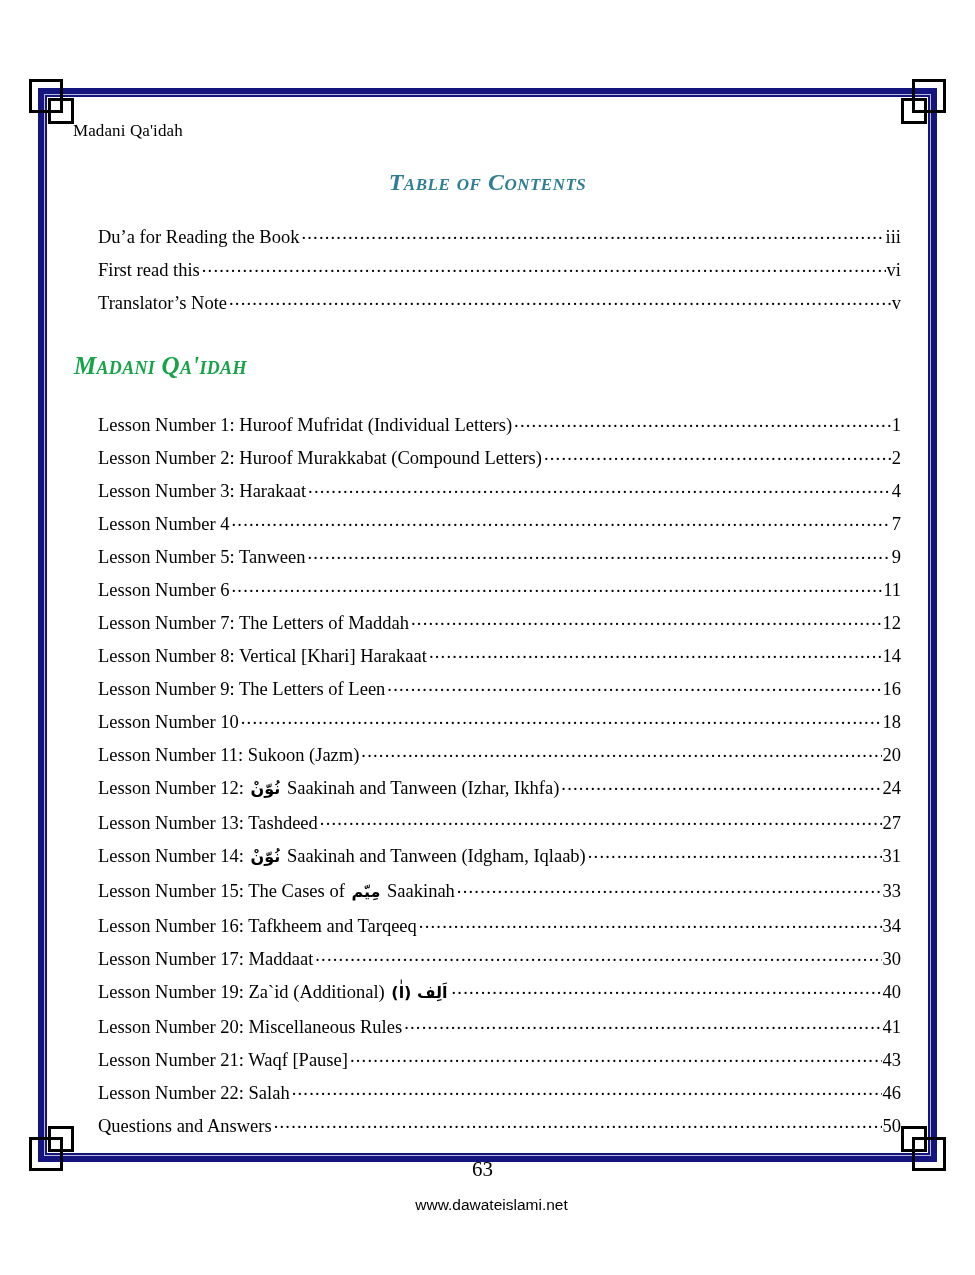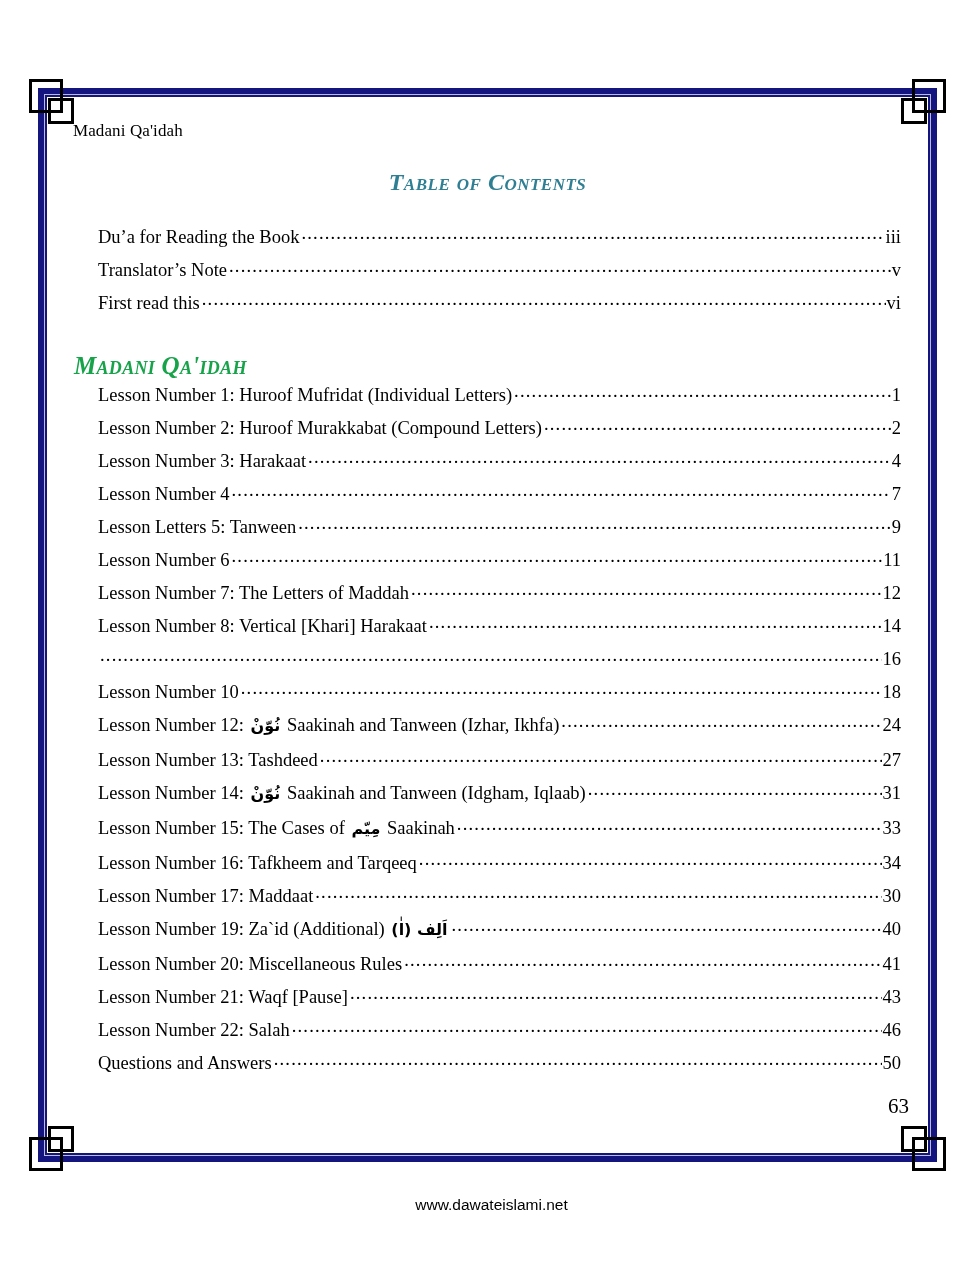--- a/index.html
+++ b/index.html
@@ -111,21 +111,21 @@
     font-style: italic;
     font-weight: bold;
     font-size: 25px;
     font-variant: small-caps;
     margin-top: 40px;
     margin-left: 18px;
     letter-spacing: 0.3px;
   }
 
   .entry-list {
-    margin-top: 2px;
+    margin-top: 32px;
     padding: 0;
     list-style: none;
   }
   .entry-list.front {
     margin-top: 28px;
   }
 
   .entry {
     display: flex;
     align-items: baseline;
@@ -166,21 +166,21 @@
   .arabic {
     font-family: "DejaVu Sans", sans-serif;
     font-size: 16px;
     direction: rtl;
     unicode-bidi: embed;
     padding: 0 2px;
     font-weight: bold;
   }
 
   .folio {
-    text-align: right;
+    text-align: center;
     font-size: 21px;
     margin-top: 22px;
     margin-right: 10px;
   }
 
   .footer-url {
     position: absolute;
     left: 8px;
     right: 0;
     top: 1196px;
@@ -219,29 +219,29 @@
 
     <div class="toc-title">Table of Contents</div>
 
     <ul class="entry-list front">
         <li class="entry">
           <span class="label">Du’a for Reading the Book</span>
           <span class="leader"></span>
           <span class="page-num">iii</span>
         </li>
         <li class="entry">
+          <span class="label">First read this</span>
+          <span class="leader"></span>
+          <span class="page-num">vi</span>
+        </li>
+        <li class="entry">
           <span class="label">Translator’s Note</span>
           <span class="leader"></span>
           <span class="page-num">v</span>
         </li>
-        <li class="entry">
-          <span class="label">First read this</span>
-          <span class="leader"></span>
-          <span class="page-num">vi</span>
-        </li>
       </ul>
 
     <div class="section-head">Madani Qa'idah</div>
 
     <ul class="entry-list">
         <li class="entry">
           <span class="label">Lesson Number 1: Huroof Mufridat (Individual Letters)</span>
           <span class="leader"></span>
           <span class="page-num">1</span>
         </li>
@@ -254,47 +254,53 @@
           <span class="label">Lesson Number 3: Harakaat</span>
           <span class="leader"></span>
           <span class="page-num">4</span>
         </li>
         <li class="entry">
           <span class="label">Lesson Number 4</span>
           <span class="leader"></span>
           <span class="page-num">7</span>
         </li>
         <li class="entry">
-          <span class="label">Lesson Letters 5: Tanween</span>
+          <span class="label">Lesson Number 5: Tanween</span>
           <span class="leader"></span>
           <span class="page-num">9</span>
         </li>
         <li class="entry">
           <span class="label">Lesson Number 6</span>
           <span class="leader"></span>
           <span class="page-num">11</span>
         </li>
         <li class="entry">
           <span class="label">Lesson Number 7: The Letters of Maddah</span>
           <span class="leader"></span>
           <span class="page-num">12</span>
         </li>
         <li class="entry">
           <span class="label">Lesson Number 8: Vertical [Khari] Harakaat</span>
           <span class="leader"></span>
           <span class="page-num">14</span>
         </li>
         <li class="entry">
+          <span class="label">Lesson Number 9: The Letters of Leen</span>
           <span class="leader"></span>
           <span class="page-num">16</span>
         </li>
         <li class="entry">
           <span class="label">Lesson Number 10</span>
           <span class="leader"></span>
           <span class="page-num">18</span>
+        </li>
+        <li class="entry">
+          <span class="label">Lesson Number 11: Sukoon (Jazm)</span>
+          <span class="leader"></span>
+          <span class="page-num">20</span>
         </li>
         <li class="entry has-arabic">
           <span class="label">Lesson Number 12: <span class="arabic">نُوّنْ</span> Saakinah and Tanween (Izhar, Ikhfa)</span>
           <span class="leader"></span>
           <span class="page-num">24</span>
         </li>
         <li class="entry">
           <span class="label">Lesson Number 13: Tashdeed</span>
           <span class="leader"></span>
           <span class="page-num">27</span>

